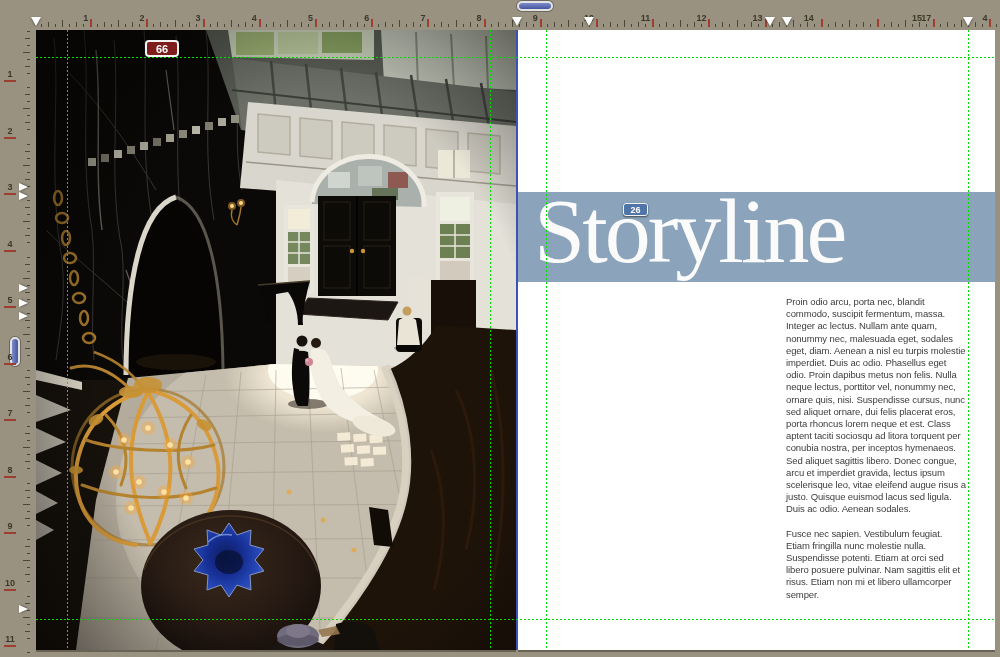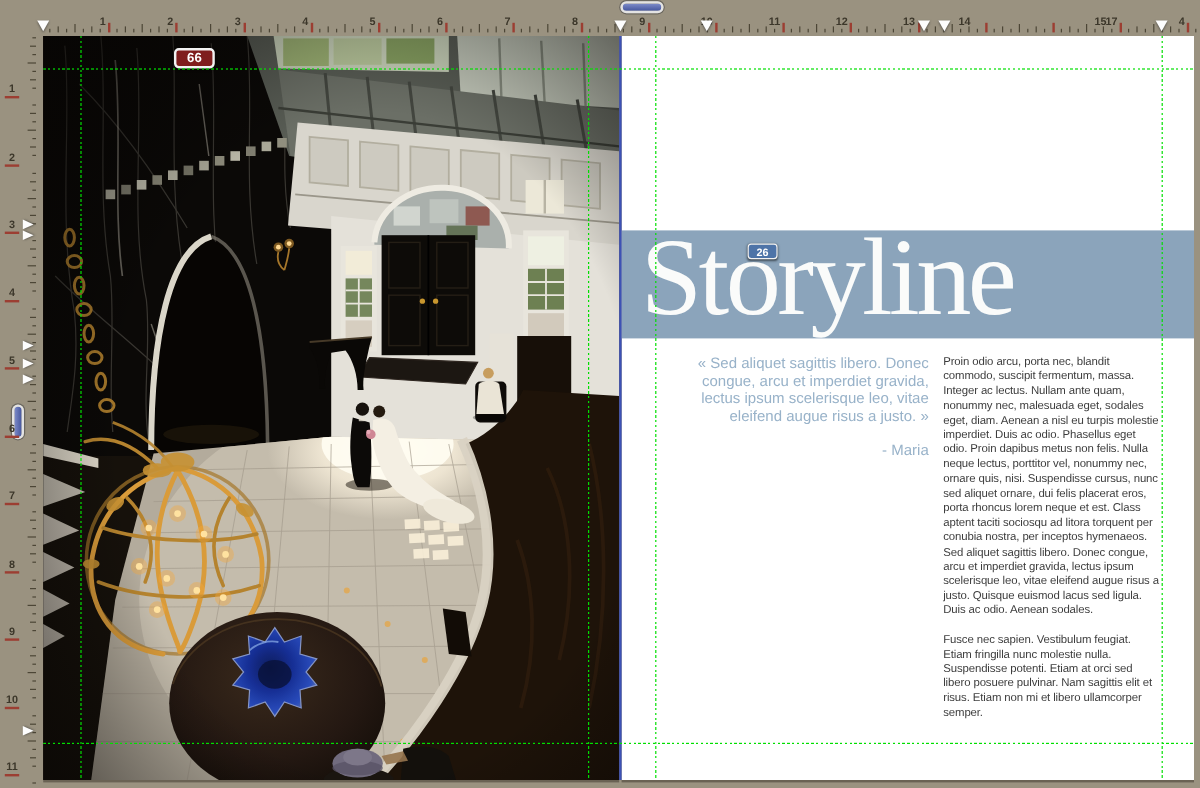--- a/index.html
+++ b/index.html
@@ -67,21 +67,21 @@
       <div class="rlabel" style="left: 517.8px; top: 14px; width: 20px; text-align: right;">9</div>
       <div class="tick red" style="left: 539.8px; top: 19px; width: 2px; height: 8px;"></div>
       <div class="rlabel" style="left: 574px; top: 14px; width: 20px; text-align: right;">10</div>
       <div class="tick red" style="left: 596px; top: 19px; width: 2px; height: 8px;"></div>
       <div class="rlabel" style="left: 630.2px; top: 14px; width: 20px; text-align: right;">11</div>
       <div class="tick red" style="left: 652.2px; top: 19px; width: 2px; height: 8px;"></div>
       <div class="rlabel" style="left: 686.4px; top: 14px; width: 20px; text-align: right;">12</div>
       <div class="tick red" style="left: 708.4px; top: 19px; width: 2px; height: 8px;"></div>
       <div class="rlabel" style="left: 742.6px; top: 14px; width: 20px; text-align: right;">13</div>
       <div class="tick red" style="left: 764.6px; top: 19px; width: 2px; height: 8px;"></div>
-      <div class="rlabel" style="left: 798.8px; top: 14px; width: 20px; text-align: left;">14</div>
+      <div class="rlabel" style="left: 798.8px; top: 14px; width: 20px; text-align: center;">14</div>
       <div class="tick red" style="left: 820.8px; top: 19px; width: 2px; height: 8px;"></div>
       <div class="rlabel" style="left: 902px; top: 14px; width: 20px; text-align: right;">15</div>
       <div class="tick red" style="left: 877px; top: 19px; width: 2px; height: 8px;"></div>
       <div class="rlabel" style="left: 911.2px; top: 14px; width: 20px; text-align: right;">17</div>
       <div class="tick red" style="left: 933.2px; top: 19px; width: 2px; height: 8px;"></div>
       <div class="rlabel" style="left: 967.4px; top: 14px; width: 20px; text-align: right;">4</div>
       <div class="tick red" style="left: 989.4px; top: 19px; width: 2px; height: 8px;"></div>
       <div class="tick" style="left: 41.025px; top: 24px; width: 1px; height: 3px;"></div>
       <div class="tick" style="left: 48.05px; top: 22px; width: 1px; height: 5px;"></div>
       <div class="tick" style="left: 55.075px; top: 24px; width: 1px; height: 3px;"></div>
@@ -646,24 +646,20 @@
 
   <div id="spine" style="background: rgb(61, 82, 181);"></div>
 
   <div id="page-right">
     <div id="title-banner" style="background: rgb(139, 164, 187);">
       <h1 id="page-title">Storyline</h1>
     </div>
     <div id="badge-61" class="page-badge" style="background: rgb(78, 116, 168);">
       <span>26</span>
     </div>
-    <div id="quote-block" style="color: rgb(152, 178, 201);">
-      <div>« Sed aliquet sagittis libero. Donec congue, arcu et imperdiet gravida, lectus ipsum scelerisque leo, vitae eleifend augue risus a justo. »</div>
-      <div id="quote-attribution">- Maria</div>
-    </div>
     <div id="body-block">
         <p>Proin odio arcu, porta nec, blandit commodo, suscipit fermentum, massa. Integer ac lectus. Nullam ante quam, nonummy nec, malesuada eget, sodales eget, diam. Aenean a nisl eu turpis molestie imperdiet. Duis ac odio. Phasellus eget odio. Proin dapibus metus non felis. Nulla neque lectus, porttitor vel, nonummy nec, ornare quis, nisi. Suspendisse cursus, nunc sed aliquet ornare, dui felis placerat eros, porta rhoncus lorem neque et est. Class aptent taciti sociosqu ad litora torquent per conubia nostra, per inceptos hymenaeos. Sed aliquet sagittis libero. Donec congue, arcu et imperdiet gravida, lectus ipsum scelerisque leo, vitae eleifend augue risus a justo. Quisque euismod lacus sed ligula. Duis ac odio. Aenean sodales.</p>
         <p class="gap">Fusce nec sapien. Vestibulum feugiat. Etiam fringilla nunc molestie nulla. Suspendisse potenti. Etiam at orci sed libero posuere pulvinar. Nam sagittis elit et risus. Etiam non mi et libero ullamcorper semper.</p>
       </div>
   </div>
 
 <div class="guide-h" style="top: 57px;"></div>
     <div class="guide-h" style="top: 619px;"></div>
     <div class="guide-v" style="left: 67px;"></div>
     <div class="guide-v" style="left: 490px;"></div>

